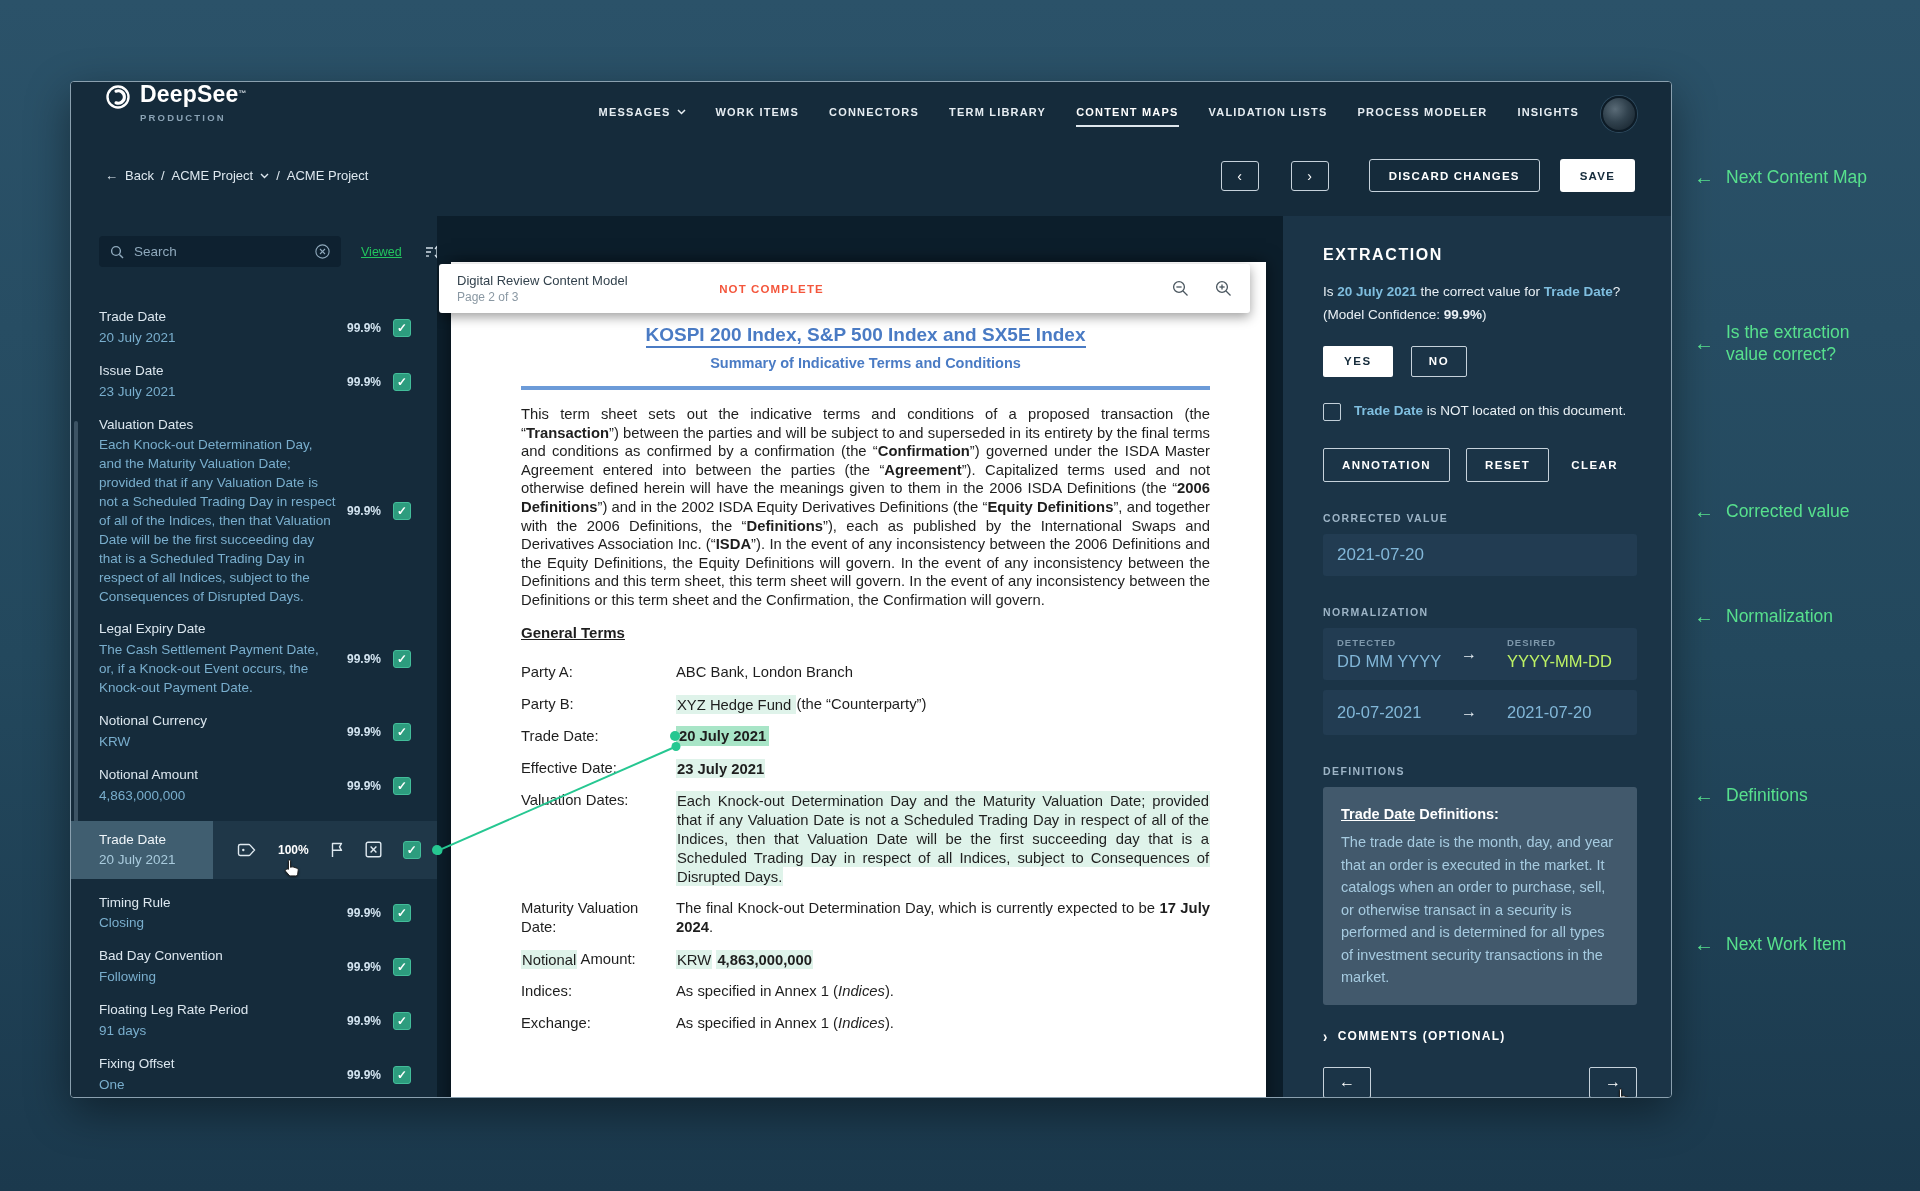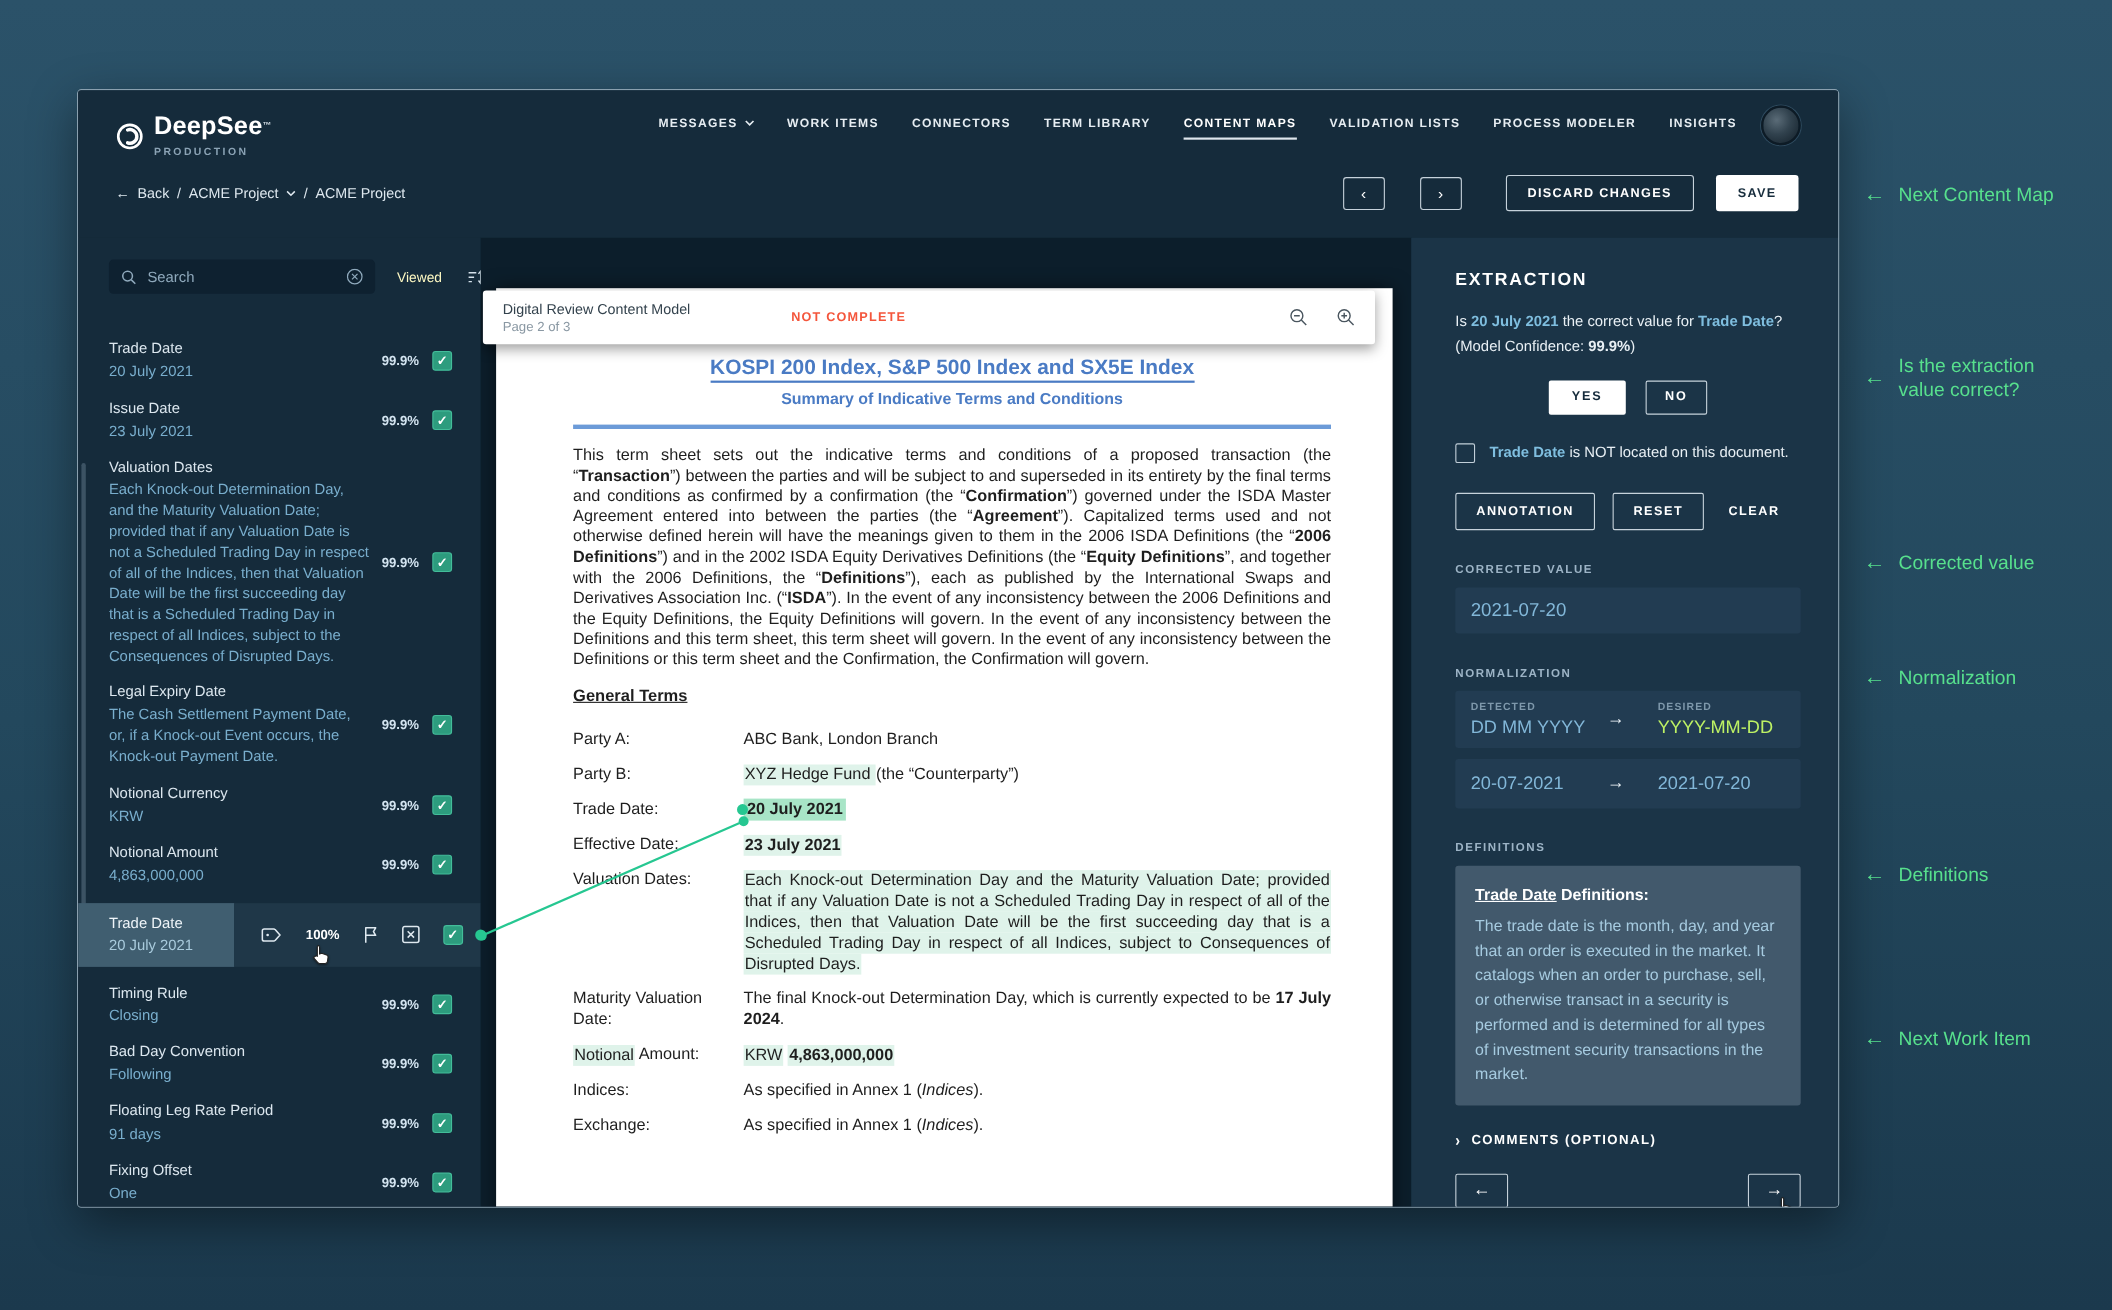--- a/index.html
+++ b/index.html
@@ -4,21 +4,21 @@
 <style>
   html,body{margin:0;padding:0;background:#1B394D;}
   .canvas{position:relative;width:1920px;height:1191px;overflow:hidden;
     background:linear-gradient(180deg,#2B5269 0%,#23485D 55%,#1B394D 100%);
     font-family:"Liberation Sans",sans-serif;}
   
   #app-window{position:absolute;left:70px;top:81px;width:1600px;height:1015px;
     background:#152B3B;border:1px solid #8AA0AF;border-radius:4px;
     box-shadow:0 14px 44px rgba(0,0,0,.42);overflow:hidden;}
   .header{position:relative;height:134px;background:#152B3B;}
-  .brand{position:absolute;left:34px;top:20px;display:flex;gap:9px;align-items:center;}
+  .brand{position:absolute;left:34px;top:0;display:flex;gap:9px;}
   .logo-ic{margin-top:2px;}
   .brand-name{color:#fff;font-size:23px;font-weight:bold;letter-spacing:.2px;line-height:24px;}
   .brand-tm{font-size:8px;vertical-align:top;color:#cfd9e0;}
   .brand-env{margin-top:6px;font-size:9.5px;font-weight:bold;letter-spacing:2.2px;color:#8BA3B5;}
   .nav{position:absolute;right:92px;top:24px;display:flex;gap:30px;align-items:center;}
   .nav-item{color:#E6EDF2;font-size:11px;font-weight:bold;letter-spacing:1.2px;
     display:flex;gap:6px;align-items:center;padding-bottom:7px;border-bottom:2px solid transparent;}
   .nav-item.active{color:#fff;border-bottom-color:#DEE6EC;}
   .avatar{position:absolute;right:34px;top:14px;width:32px;height:32px;border-radius:50%;
     background:radial-gradient(circle at 38% 35%,#5a6b77 0%,#31424e 45%,#121f29 100%);
@@ -38,21 +38,21 @@
   
   .sidebar{width:366px;flex:none;position:relative;padding-top:20px;background:#152B3B;}
   .scroll-thumb{position:absolute;left:3px;top:205px;width:4px;height:420px;border-radius:2px;
     background:rgba(143,169,188,.32);}
   .search-row{display:flex;align-items:center;margin-left:28px;}
   .search-box{width:242px;height:31px;background:#0E2130;border-radius:4px;display:flex;
     align-items:center;padding:0 11px;gap:8px;box-sizing:border-box;color:#8FA9BC;}
   .search-box input{background:transparent;border:none;outline:none;color:#C3D7E4;
     font-size:13.5px;flex:1;font-family:inherit;min-width:0;}
   .search-box input::placeholder{color:#8FA9BC;}
-  .viewed{margin-left:20px;font-size:12.5px;color:#fef9c3;display:flex;align-items:center;gap:23px;}
+  .viewed{margin-left:20px;font-size:12.5px;color:#22c55e;display:flex;align-items:center;gap:23px;text-decoration:underline;}
   .term-list{margin-top:34px;}
   .term-item{display:flex;align-items:center;padding:7px 26px 7px 28px;}
   .ti-text{width:238px;flex:none;font-size:13.5px;line-height:1.4;}
   .ti-title{color:#DCE7EF;margin-bottom:2px;}
   .ti-value{color:#79AECD;}
   .ti-right{margin-left:auto;display:flex;align-items:center;gap:12px;}
   .conf{font-size:12px;font-weight:bold;color:#D3E4F0;}
   .cb{width:18px;height:18px;border-radius:3px;background:#2D9C7E;border:1px solid #43BD9A;
     color:#fff;font-size:12px;font-weight:bold;display:flex;align-items:center;justify-content:center;box-sizing:border-box;}
   .selected-row{display:flex;height:58px;margin:8px 0;position:relative;}
@@ -94,21 +94,21 @@
   .shl2{background:#A8E5C7;padding:2px 3px;-webkit-box-decoration-break:clone;box-decoration-break:clone;}
   .rel{position:relative;}
   .doc-dot{position:absolute;left:-6px;top:50%;margin-top:-5px;width:10px;height:10px;
     background:#26C791;border-radius:50%;display:inline-block;}
   
   .extraction{width:388px;flex:none;background:#1B3447;padding:30px 34px 0 40px;box-sizing:border-box;
     color:#E9F0F5;position:relative;}
   .x-title{font-size:16px;font-weight:bold;letter-spacing:1.6px;color:#fff;}
   .x-q{margin-top:18px;font-size:13.5px;line-height:1.55;}
   .sa{color:#7FBEDF;font-weight:bold;}
-  .x-actions{margin-top:20px;display:flex;gap:18px;justify-content:center;}
+  .x-actions{margin-top:20px;display:flex;gap:18px;}
   .btn-yes{background:#fff;color:#152B3B;border:none;border-radius:2px;height:31px;padding:0 21px;
     font-weight:bold;font-size:11.5px;letter-spacing:1.6px;display:flex;align-items:center;}
   .btn-no{background:transparent;color:#fff;border:1px solid #C6D2DB;border-radius:2px;height:31px;
     padding:0 17px;font-weight:bold;font-size:11.5px;letter-spacing:1.6px;display:flex;align-items:center;}
   .x-notloc{margin-top:25px;display:flex;gap:13px;align-items:flex-start;font-size:13.5px;line-height:1.4;}
   .x-cb{width:16px;height:16px;border:1.5px solid #C2CFD9;border-radius:2px;flex:none;margin-top:1px;background:transparent;}
   .x-tools{margin-top:27px;display:flex;gap:16px;align-items:center;}
   .btn-ghost{border:1px solid #C6D2DB;border-radius:2px;height:34px;padding:0 18px;color:#fff;
     font-weight:bold;font-size:11.5px;letter-spacing:1.4px;background:transparent;display:flex;align-items:center;}
   .btn-text{color:#fff;font-weight:bold;font-size:11.5px;letter-spacing:1.4px;margin-left:6px;}

